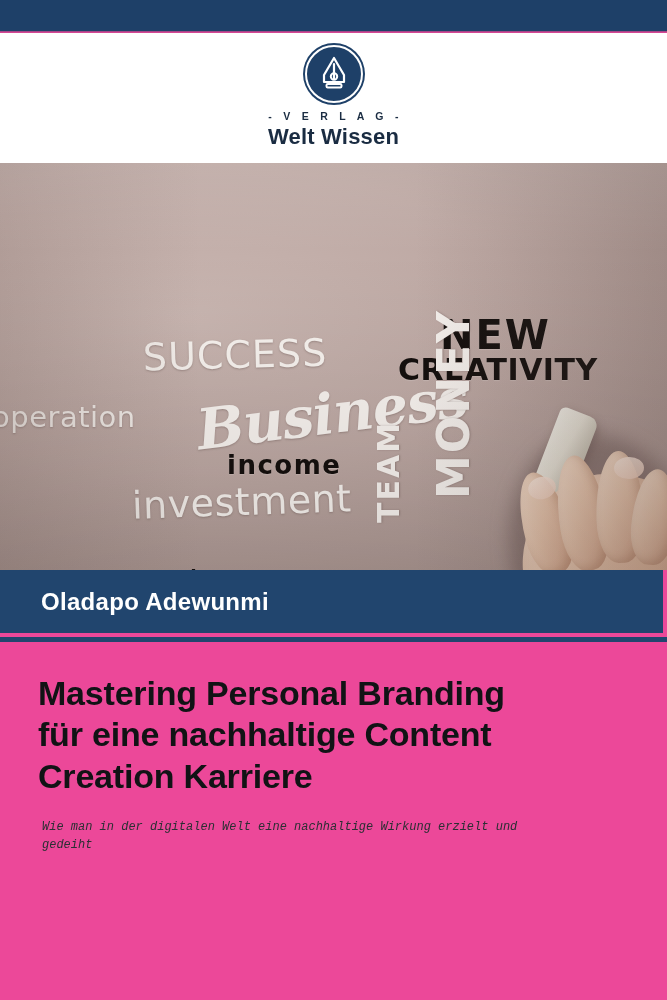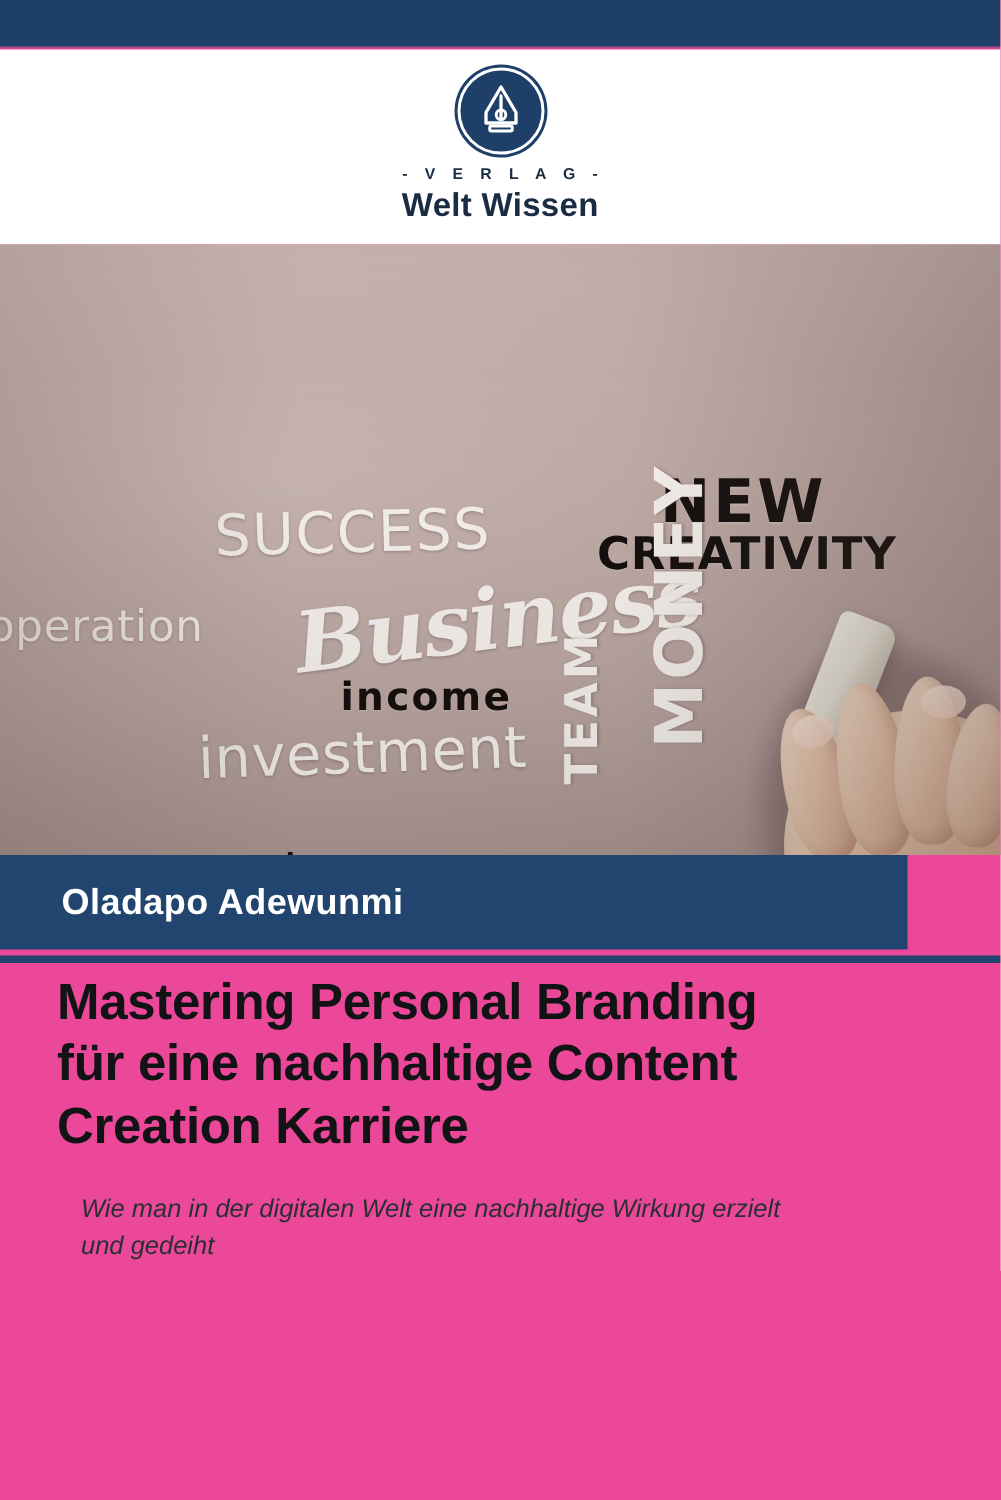--- a/index.html
+++ b/index.html
@@ -185,21 +185,21 @@
     background: linear-gradient(100deg, #f3f0e8 0%, #e8e3d7 42%, #cfc9bb 70%, #bdb6a7 100%);
     border-radius: 6px 10px 12px 10px;
     transform: rotate(21deg);
     box-shadow: 3px 3px 10px rgba(95,75,70,.4);
   }
 
   
   .author-band {
     position: absolute;
     left: 0; top: 570px;
-    width: 605px;
+    width: 663px;
     height: 63px;
     background: #21456e;
     display: flex;
     align-items: center;
     box-sizing: border-box;
     padding-left: 41px;
   }
   .author-name {
     color: #ffffff;
     font-size: 24px;
@@ -213,42 +213,43 @@
     position: absolute;
     left: 0; top: 637px;
     width: 667px;
     height: 5px;
     background: #21456e;
   }
 
   
   .title-area {
     position: absolute;
-    left: 0; top: 648px;
+    left: 0; top: 673px;
     width: 577px;
     box-sizing: border-box;
     padding: 0 40px 0 38px;
   }
   .book-title {
     font-size: 34px;
     font-weight: bold;
     color: #111315;
     line-height: 1.22;
     letter-spacing: -.2px;
     margin: 0;
     max-width: 480px;
   }
   .book-subtitle {
-    margin: 22px 0 0 16px;
-    font-size: 17px;
+    margin: 22px 0 0 4px;
+    font-size: 12px;
     font-style: italic;
     color: #2b2f33;
     line-height: 1.45;
     max-width: 565px;
     font-weight: 400;
+    font-family: Liberation Mono, monospace;
   }
 </style>
 </head>
 <body>
 
 <div class="cover">
 
   <div class="top-bar"></div>
   <div class="top-bar-shadow"></div>
 

